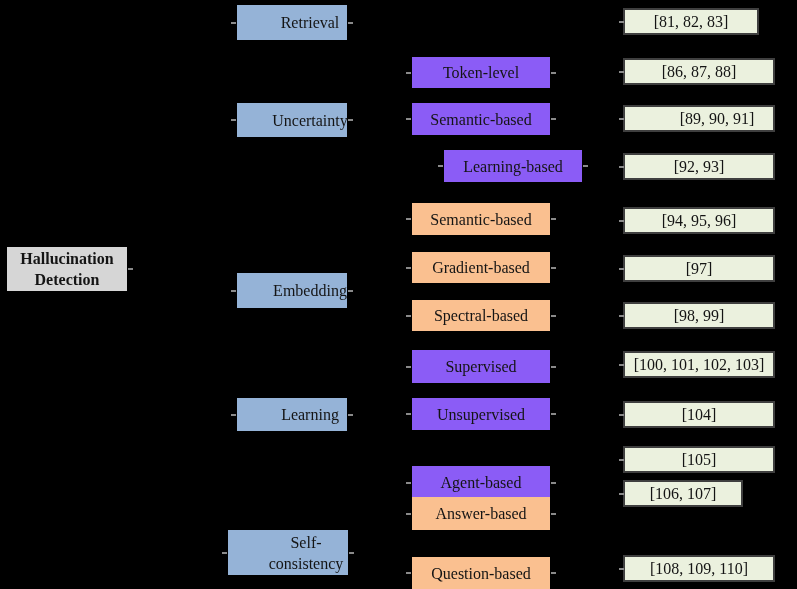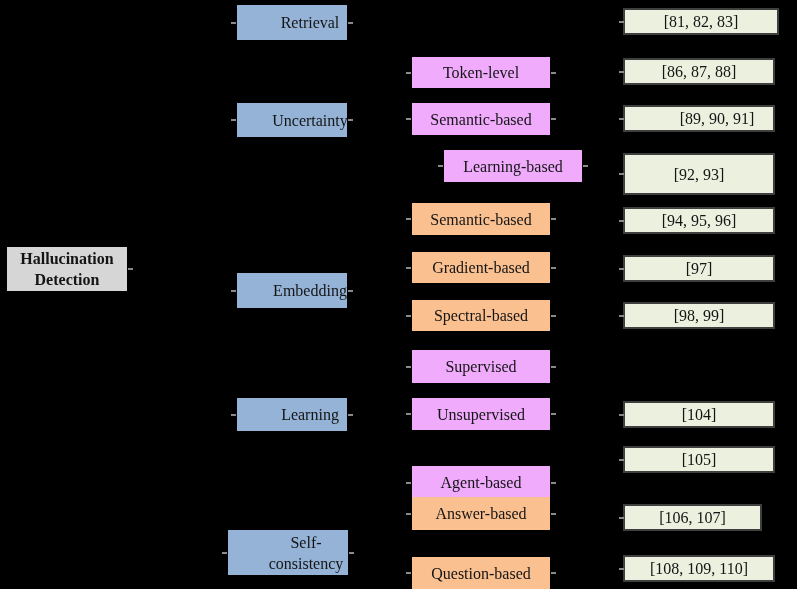--- a/index.html
+++ b/index.html
@@ -16,21 +16,21 @@
     display:flex;
     align-items:center;
     justify-content:center;
     text-align:center;
     font-size:16px;
     line-height:21px;
     color:#141414;
     white-space:pre-line;
   }
   .blue   {background:#95B3D7;padding-left:36px;}
-  .purple {background:#f0abfc;}
+  .purple {background:#8b5cf6;}
   .orange {background:#FAC090;}
   .gray   {background:#D6D6D6;}
   .cite   {background:#EBF1DE;border:2px solid #3F3F3F;}
   
   .stub-l::before,.stub-r::after{
     content:"";
     position:absolute;
     top:50%;
     margin-top:-1px;
     width:5px;height:2px;
@@ -62,25 +62,26 @@
   <div class="box orange stub-l stub-r" style="left:412px;top:252px;width:138px;height:31px;">Gradient-based</div>
   <div class="box orange stub-l stub-r" style="left:412px;top:300px;width:138px;height:31px;">Spectral-based</div>
 
   <div class="box purple stub-l stub-r" style="left:412px;top:350px;width:138px;height:33px;">Supervised</div>
   <div class="box purple stub-l stub-r" style="left:412px;top:398px;width:138px;height:32px;">Unsupervised</div>
   <div class="box purple stub-l stub-r" style="left:412px;top:466px;width:138px;height:33px;">Agent-based</div>
 
   <div class="box orange stub-l stub-r" style="left:412px;top:497px;width:138px;height:33px;">Answer-based</div>
   <div class="box orange stub-l stub-r" style="left:412px;top:557px;width:138px;height:32px;">Question-based</div>
 
-  <div class="box cite stub-l" style="left:623px;top:8px;width:156px;height:27px;font-family:Liberation Serif, serif;">[81, 82, 83]</div>
+  <div class="box cite stub-l" style="left:623px;top:8px;width:136px;height:27px;font-family:Liberation Serif, serif;">[81, 82, 83]</div>
   <div class="box cite stub-l" style="left:623px;top:58px;width:152px;height:27px;">[86, 87, 88]</div>
   <div class="box cite stub-l" style="left:623px;top:105px;width:152px;height:27px;padding-left:36px;">[89, 90, 91]</div>
-  <div class="box cite stub-l" style="left:623px;top:153px;width:152px;height:42px;font-family:Liberation Serif, serif;">[92, 93]</div>
+  <div class="box cite stub-l" style="left:623px;top:153px;width:152px;height:27px;font-family:Liberation Serif, serif;">[92, 93]</div>
   <div class="box cite stub-l" style="left:623px;top:207px;width:152px;height:27px;">[94, 95, 96]</div>
   <div class="box cite stub-l" style="left:623px;top:255px;width:152px;height:27px;">[97]</div>
   <div class="box cite stub-l" style="left:623px;top:302px;width:152px;height:27px;">[98, 99]</div>
+  <div class="box cite stub-l" style="left:623px;top:351px;width:152px;height:27px;">[100, 101, 102, 103]</div>
   <div class="box cite stub-l" style="left:623px;top:401px;width:152px;height:27px;">[104]</div>
   <div class="box cite stub-l" style="left:623px;top:446px;width:152px;height:27px;">[105]</div>
-  <div class="box cite stub-l" style="left:623px;top:504px;width:139px;height:27px;">[106, 107]</div>
+  <div class="box cite stub-l" style="left:623px;top:480px;width:120px;height:27px;">[106, 107]</div>
   <div class="box cite stub-l" style="left:623px;top:555px;width:152px;height:27px;">[108, 109, 110]</div>
 
 </div>
 
 </body></html>

